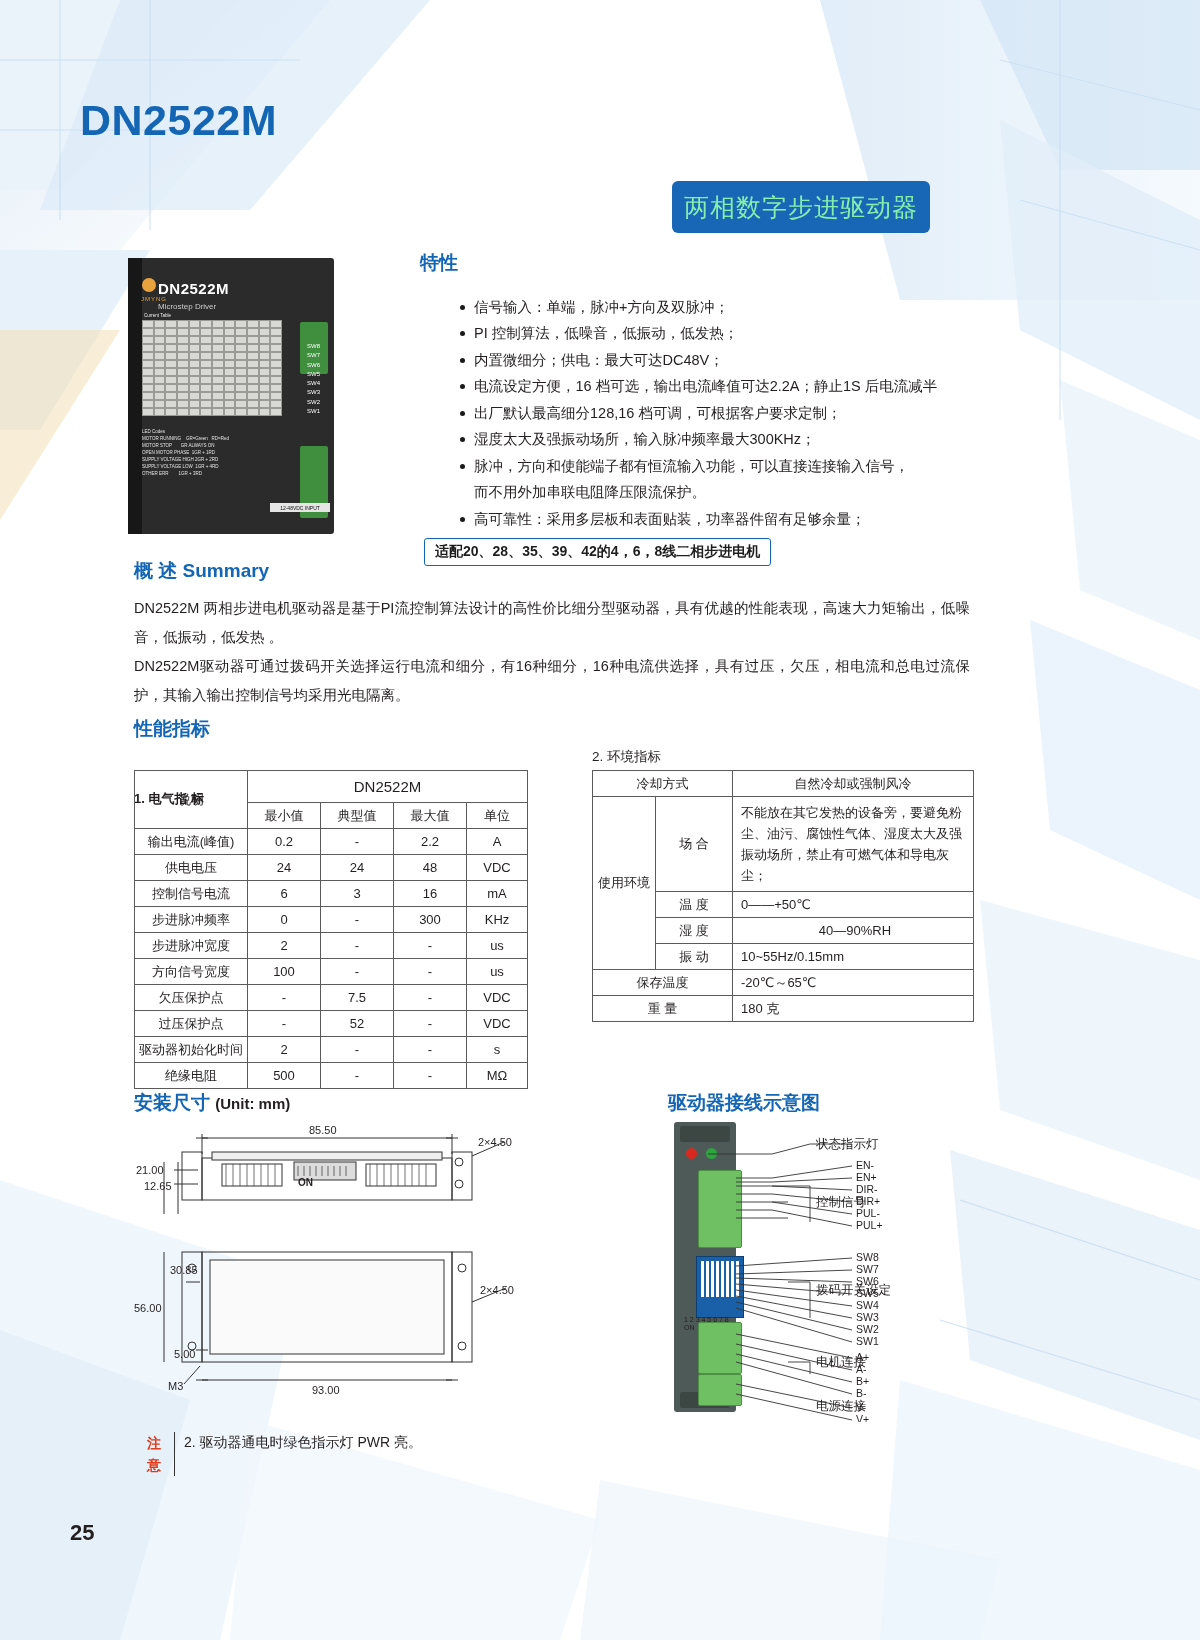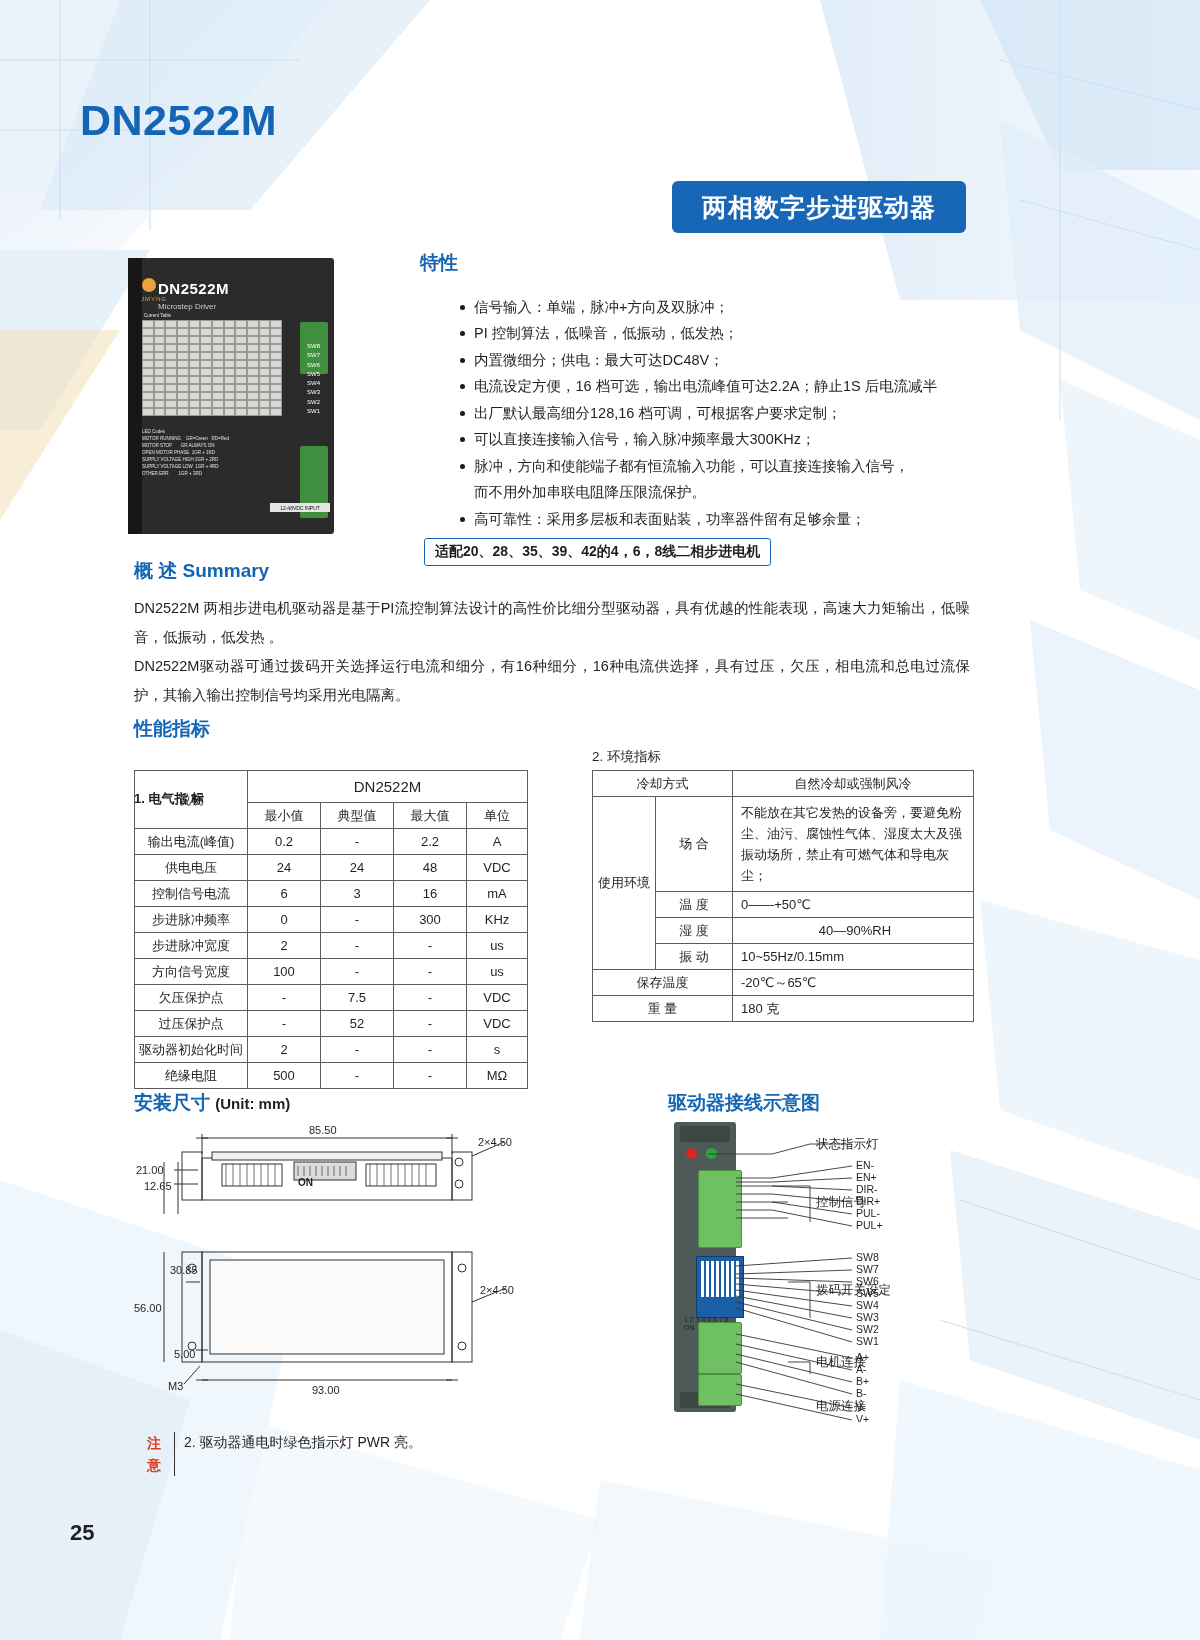--- a/index.html
+++ b/index.html
@@ -10,22 +10,22 @@
   }
   
   .bg{position:absolute;inset:0;overflow:hidden;z-index:0;background:#fdfdfd;}
   .bg svg{position:absolute;inset:0;}
   .page{position:absolute;inset:0;z-index:2;}
   h1.title{
     position:absolute;left:80px;top:96px;margin:0;
     font-size:43px;font-weight:bold;color:#1466b4;letter-spacing:.5px;
   }
   .badge{
-    position:absolute;left:672px;top:181px;width:294px;height:52px;
-    background:#1767b6;border-radius:6px;color:#ffffff;font-size:25px;font-weight:bold;
+    position:absolute;left:672px;top:181px;width:258px;height:52px;
+    background:#1767b6;border-radius:6px;color:#86efac;font-size:25px;font-weight:normal;
     display:flex;align-items:center;justify-content:center;letter-spacing:1px;
   }
 
   
   .photo{position:absolute;left:128px;top:258px;width:206px;height:276px;}
   .photo .body{position:absolute;inset:0;background:#2b2b2b;border-radius:3px;}
   .photo .leftflange{position:absolute;left:0;top:0;width:14px;height:100%;background:#171717;}
   .photo .brand{position:absolute;left:30px;top:22px;color:#fff;font-size:15px;font-weight:bold;letter-spacing:.5px;}
   .photo .sub{position:absolute;left:30px;top:44px;color:#ccc;font-size:8px;}
   .photo .logo{position:absolute;left:14px;top:20px;width:14px;height:14px;border-radius:50%;background:#e8a33d;}
@@ -345,21 +345,21 @@
     <div class="dcbox">12-48VDC INPUT</div>
   </div>
 
   <div class="feat-title">特性</div>
   <ul class="feat-list">
     <li>信号输入：单端，脉冲+方向及双脉冲；</li>
     <li>PI 控制算法，低噪音，低振动，低发热；</li>
     <li>内置微细分；供电：最大可达DC48V；</li>
     <li>电流设定方便，16 档可选，输出电流峰值可达2.2A；静止1S 后电流减半</li>
     <li>出厂默认最高细分128,16 档可调，可根据客户要求定制；</li>
-    <li>可以直接连接输入信号，输入脉冲频率最大300KHz；</li>
+    <li>湿度太大及强振动场所，输入脉冲频率最大300KHz；</li>
     <li>脉冲，方向和使能端子都有恒流输入功能，可以直接连接输入信号，</li>
     <li class="cont">而不用外加串联电阻降压限流保护。</li>
     <li>高可靠性：采用多层板和表面贴装，功率器件留有足够余量；</li>
   </ul>
   <div class="fit-box">适配20、28、35、39、42的4，6，8线二相步进电机</div>
 
   <div class="sum-h">
     <span>概    述</span>
     <span class="en">Summary</span>
   </div>

